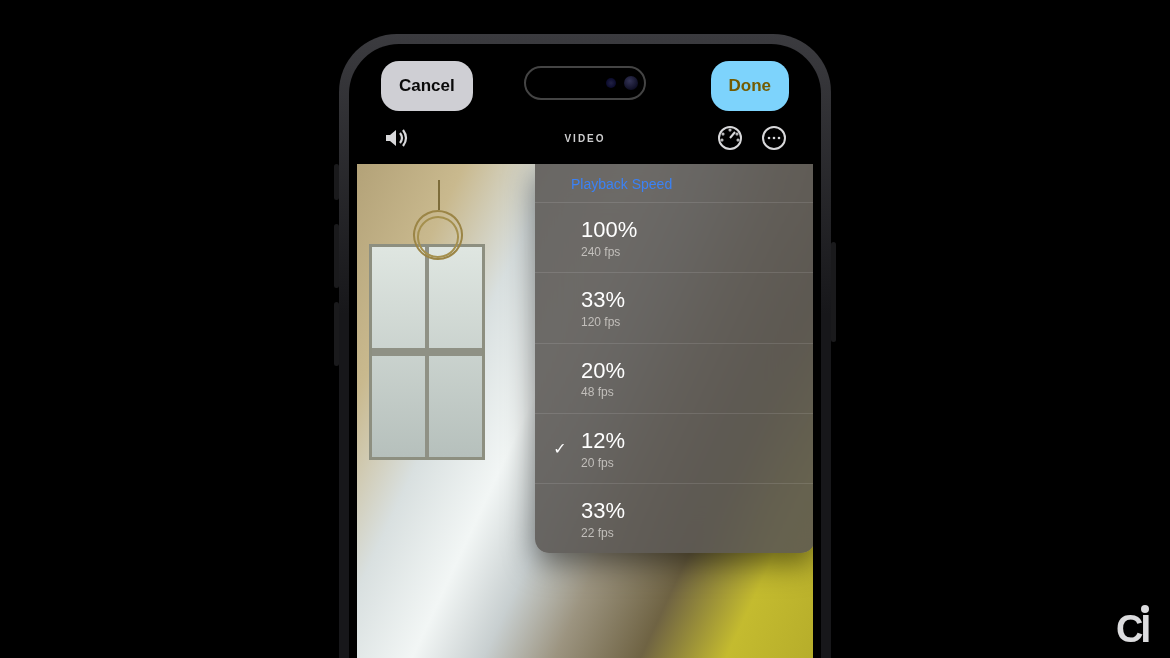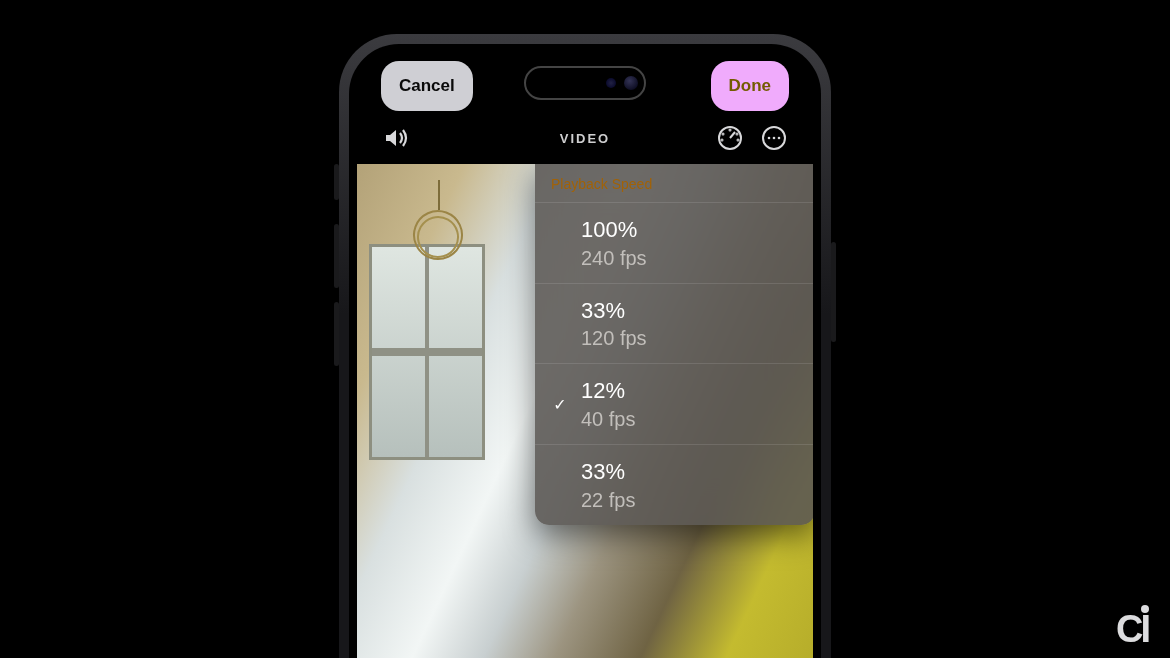--- a/index.html
+++ b/index.html
@@ -112,37 +112,37 @@
       padding: 0 18px;
       border-radius: 18px;
       font-size: 17px;
       font-weight: 600;
       display: flex;
       align-items: center;
       cursor: pointer;
       border: none;
     }
     .cancel { background: #cfcfd4; color: #0a0a0a; }
-    .done { background: #f0abfc; color: #735b00; text-align: center; }
+    .done { background: #7dd3fc; color: #735b00; text-align: center; }
 
     
     .toolrow {
       position: absolute;
       top: 66px;
       left: 0; right: 0;
       height: 40px;
       padding: 0 24px;
       display: flex;
       justify-content: space-between;
       align-items: center;
       z-index: 8;
     }
     .mode-label {
       color: #cececf;
-      font-size: 13px;
+      font-size: 10px;
       font-weight: 600;
       letter-spacing: 2px;
       position: absolute;
       left: 50%;
       transform: translateX(-50%);
     }
     .tool-icons-right { display:flex; gap:14px; align-items:center; }
     .icon-btn { width:30px; height:30px; display:flex; align-items:center; justify-content:center; cursor:pointer;}
     .icon-btn svg { stroke:#d8d8da; fill:none;}
 
@@ -188,22 +188,22 @@
       top: 0;
       right: -2px;
       width: 280px;
       background: rgba(90,87,83,0.88);
       backdrop-filter: blur(20px);
       border-radius: 0 0 14px 14px;
       overflow: hidden;
       box-shadow: 0 10px 30px rgba(0,0,0,0.5);
     }
     .menu-title {
-      padding: 12px 16px 10px;
-      color: #a16207;
+      padding: 12px 36px 10px;
+      color: #3b82f6;
       font-size: 14px;
       font-weight: 400;
     }
     .menu-item {
       display: flex;
       align-items: center;
       gap: 12px;
       padding: 12px 20px 12px 16px;
       border-top: 1px solid rgba(255,255,255,0.11);
       cursor: pointer;
@@ -215,21 +215,21 @@
       font-size: 16px;
     }
     .menu-item .txt .pct {
       color: #fff;
       font-size: 22px;
       font-weight: 400;
       line-height: 1.35;
     }
     .menu-item .txt .fps {
       color: #c2bfbb;
-      font-size: 20px;
+      font-size: 12px;
       font-weight: 400;
       line-height: 1.3;
     }
 
   </style>
 </head>
 <body>
 
 <div class="phone">
   <div class="side-btn-l1"></div>
@@ -302,24 +302,31 @@
                 </div>
               </div>
               <div class="menu-item">
                 <div class="check"></div>
                 <div class="txt">
                   <div class="pct">33%</div>
                   <div class="fps">120 fps</div>
                 </div>
               </div>
               <div class="menu-item">
+                <div class="check"></div>
+                <div class="txt">
+                  <div class="pct">20%</div>
+                  <div class="fps">48 fps</div>
+                </div>
+              </div>
+              <div class="menu-item">
                 <div class="check">✓</div>
                 <div class="txt">
                   <div class="pct">12%</div>
-                  <div class="fps">40 fps</div>
+                  <div class="fps">20 fps</div>
                 </div>
               </div>
               <div class="menu-item">
                 <div class="check"></div>
                 <div class="txt">
                   <div class="pct">33%</div>
                   <div class="fps">22 fps</div>
                 </div>
               </div>
             </div>

